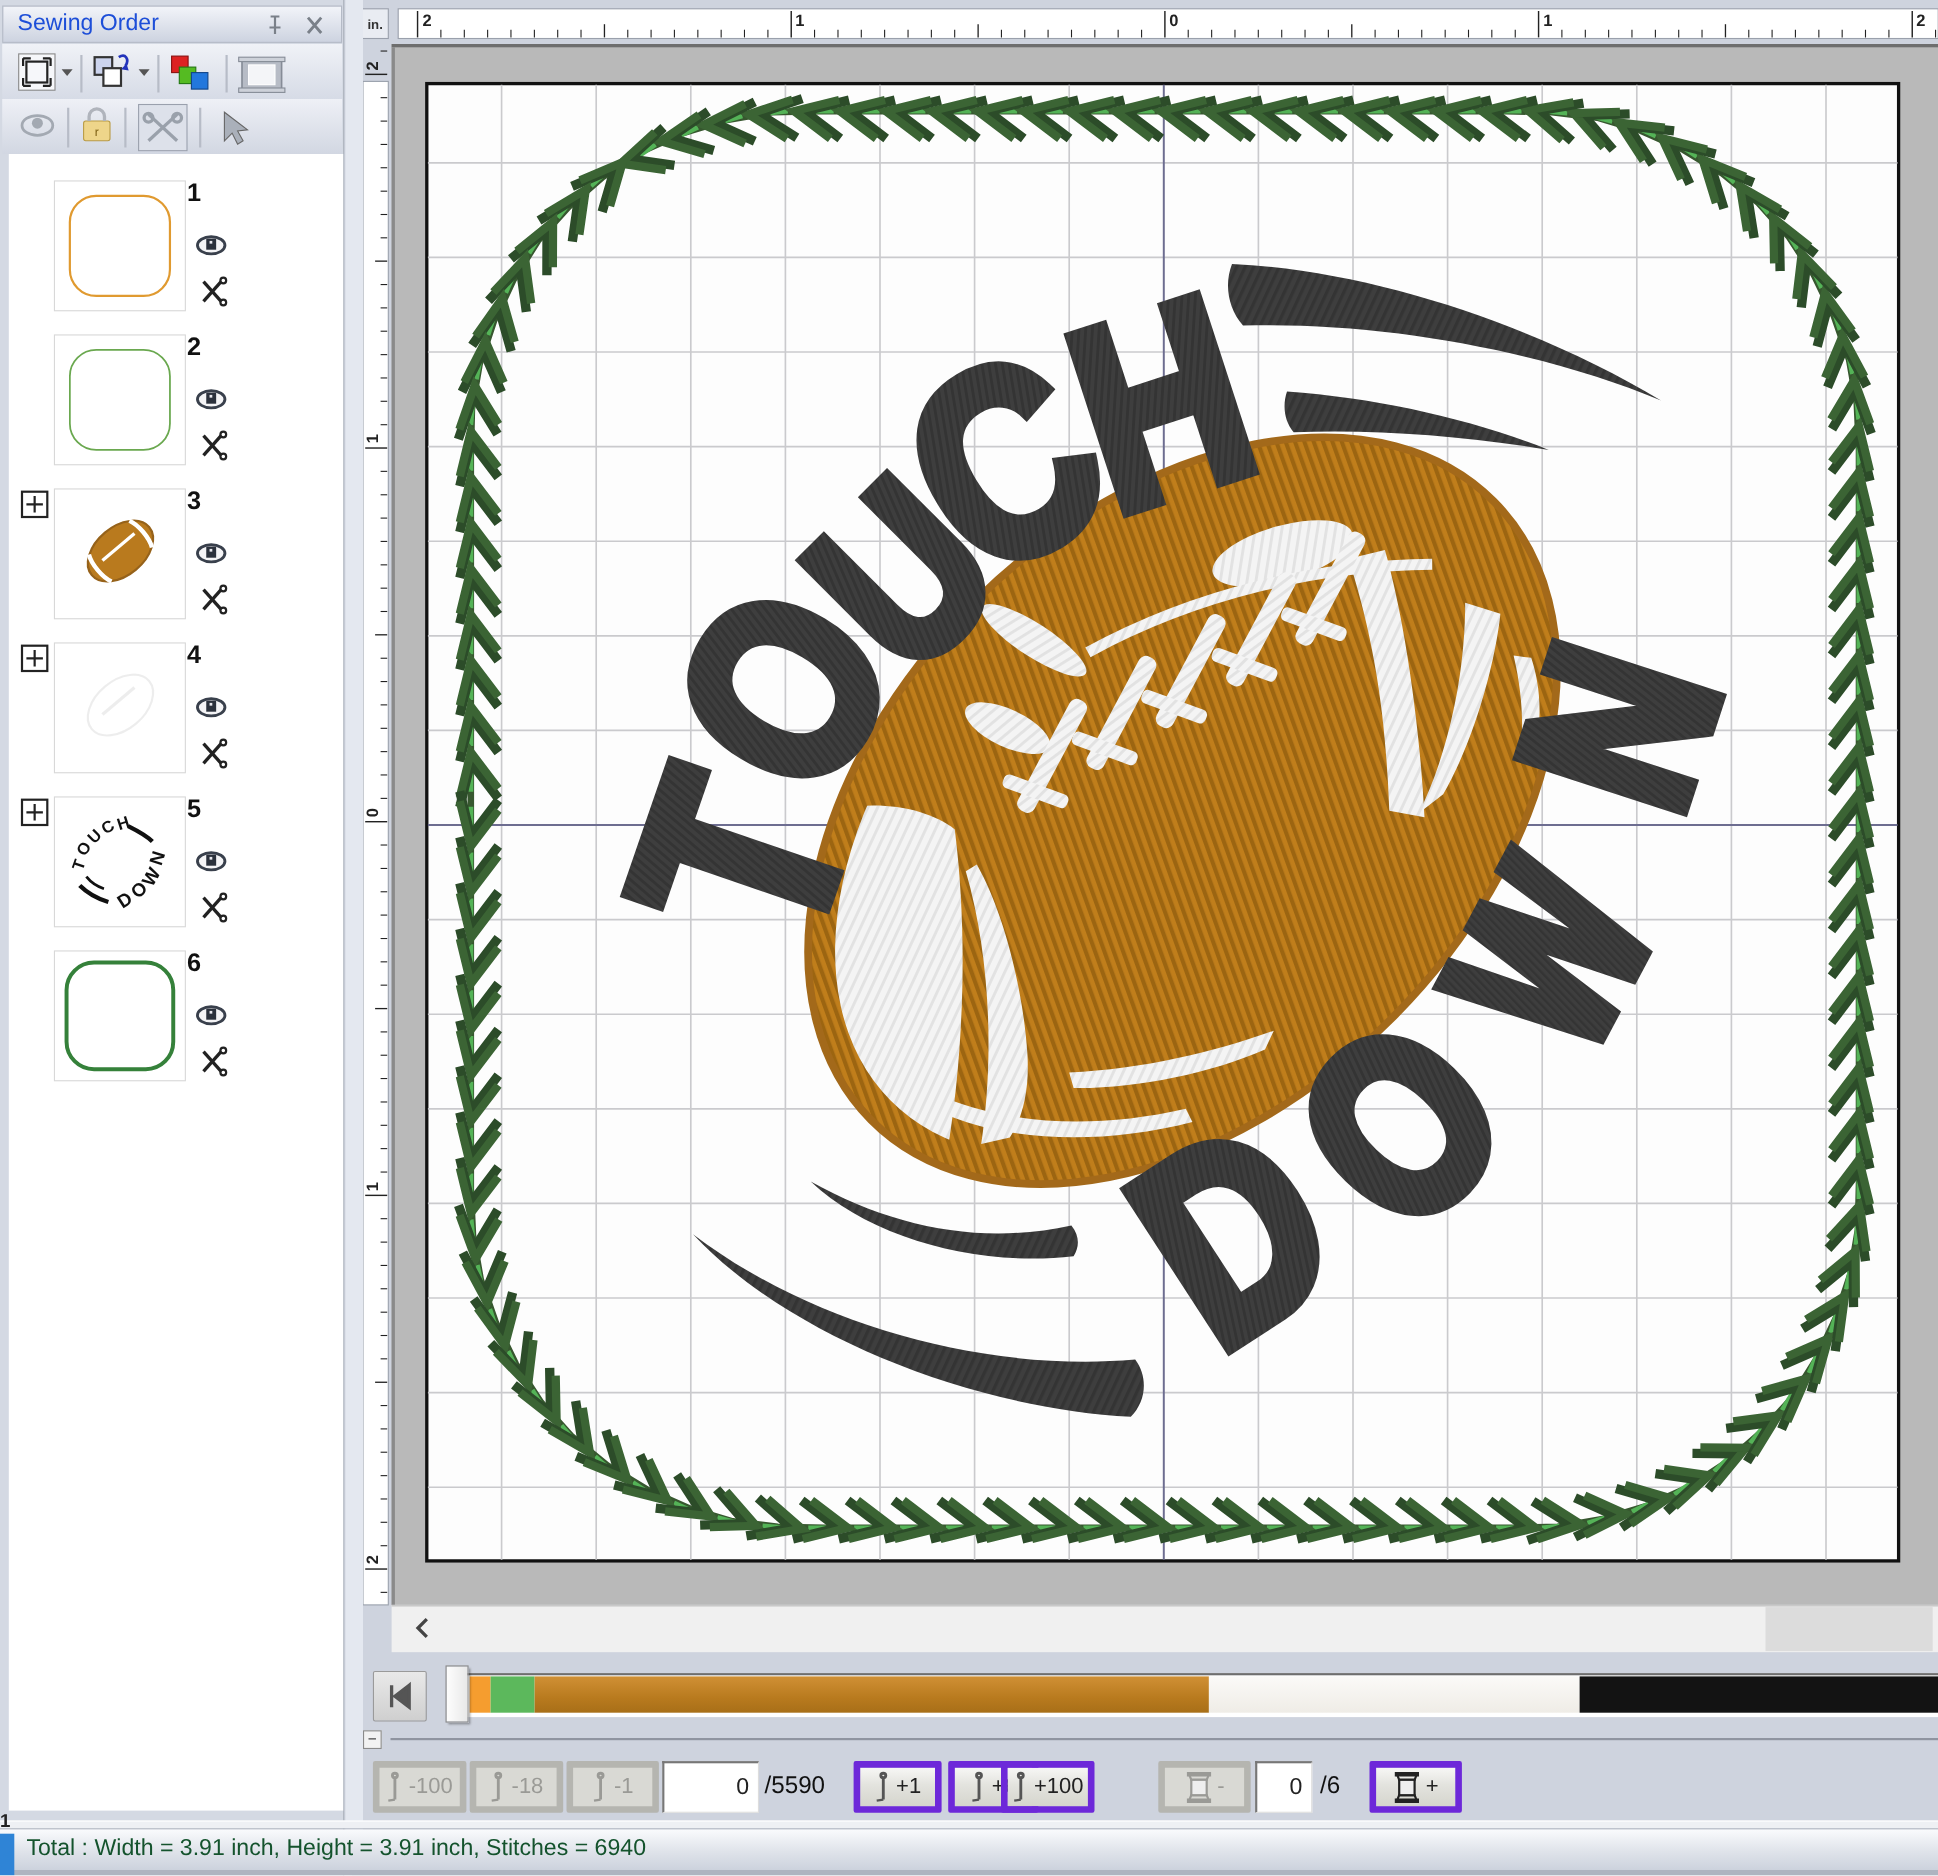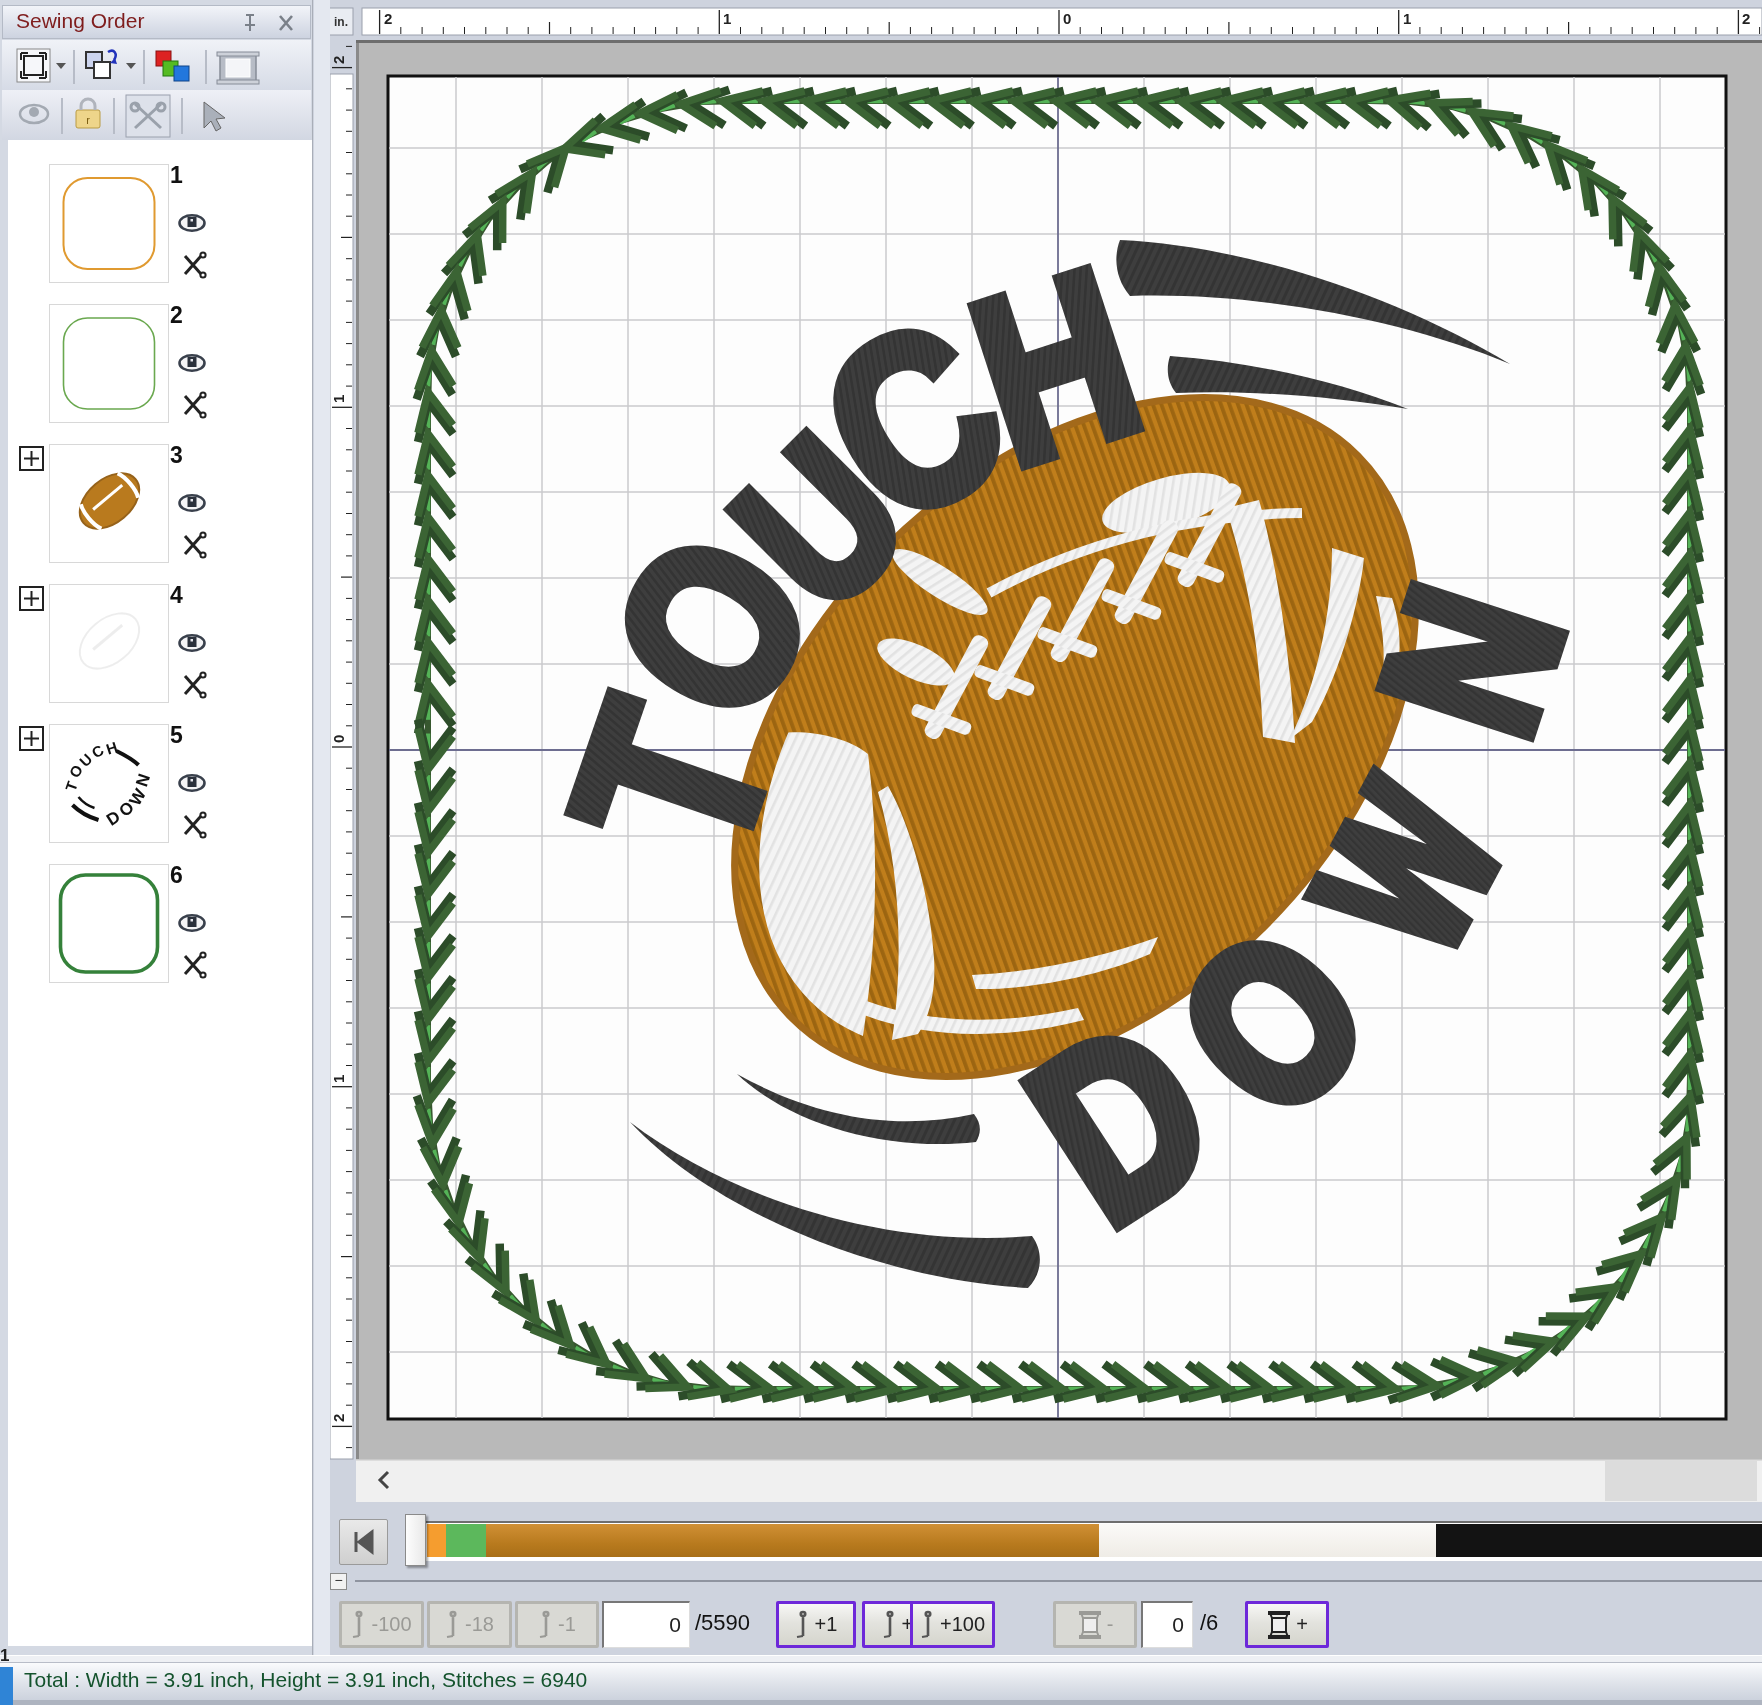--- a/index.html
+++ b/index.html
@@ -1,17 +1,17 @@
 <!DOCTYPE html>
 <html><head><meta charset="utf-8"><style>
 * { margin:0; padding:0; box-sizing:border-box; }
 body { font-family:"Liberation Sans", sans-serif; }
 #root { position:relative; width:1762px; height:1705px; background:#ced3de; overflow:hidden; }
 .abs { position:absolute; }
-.btn { position:absolute; height:47px; border:3px solid #6d28d9; border-radius:2px;
+.btn { position:absolute; height:47px; border:6px solid #6d28d9; border-radius:2px;
   background:linear-gradient(#f7f7f5,#e3e3de 45%,#d5d5cd); font-size:20px; color:#222;
   display:flex; align-items:center; justify-content:center; gap:4px; }
 .btn.dis { background:#d9d9d4; border-color:#b5b5b0; color:#9a9a96; }
 .inp { position:absolute; height:47px; background:#fff; border-top:2px solid #777; border-left:2px solid #777;
   border-right:1px solid #ddd; border-bottom:1px solid #ddd; font-size:21px; color:#222;
   display:flex; align-items:center; justify-content:flex-end; padding-right:8px; }
 </style></head><body>
 <div id="root">
 <svg width="1762" height="1705" viewBox="0 0 1762 1705" style="position:absolute;left:0;top:0">
       <defs>
@@ -605,21 +605,21 @@
       <text x="0" y="79" transform="translate(1469 660) rotate(-72) scale(0.81 1)" text-anchor="middle" font-family="Liberation Sans, sans-serif" font-weight="bold" font-size="220" fill="url(#dk)" stroke="url(#dk)" stroke-width="16" paint-order="stroke">N</text>
       <rect x="356" y="1459" width="1406" height="43" fill="#f0f0f0"></rect>
       <rect x="356" y="1459" width="1406" height="1.5" fill="#c9c9c9"></rect>
       <rect x="1605" y="1461" width="152" height="40" fill="#dcdcdc"></rect>
       <path d="M 388 1472 L 380 1480 L 388 1488" fill="none" stroke="#444" stroke-width="3"></path>
     </svg>
 
 <div class="abs" style="left:0;top:0;width:313px;height:1705px;background:#d4d9e3;border-right:1px solid #a9aeb8;"></div>
 <div class="abs" style="left:314px;top:0;width:16px;height:1705px;background:#e4e8f0;"></div>
 <div class="abs" style="left:2px;top:5px;width:309px;height:34px;background:linear-gradient(#f2f4f9,#cdd3e0);border:1px solid #b4bac6;"></div>
-<div class="abs" style="left:16px;top:9px;font-size:21px;color:#7f1d1d;">Sewing Order</div>
+<div class="abs" style="left:16px;top:9px;font-size:21px;color:#1d4ed8;">Sewing Order</div>
 <svg class="abs" style="left:238px;top:12px" width="60" height="22" viewBox="0 0 60 22">
  <g stroke="#7a8089" stroke-width="2" fill="none">
   <path d="M 8 3 L 16 3 M 12 3 L 12 13 M 7 13 L 17 13 M 12 13 L 12 19" transform="rotate(0 12 11)"></path>
   <path d="M 42 4 L 54 18 M 54 4 L 42 18" stroke-width="2.6"></path>
  </g>
     </svg>
 <div class="abs" style="left:2px;top:40px;width:309px;height:50px;background:linear-gradient(#f0f2f7,#d6dbe6);"></div>
 <div class="abs" style="left:2px;top:90px;width:309px;height:50px;background:linear-gradient(#eef0f6,#d2d7e2);"></div>
 
 <svg class="abs" style="left:14px;top:46px" width="290px" height="42" viewBox="0 0 290 42">

